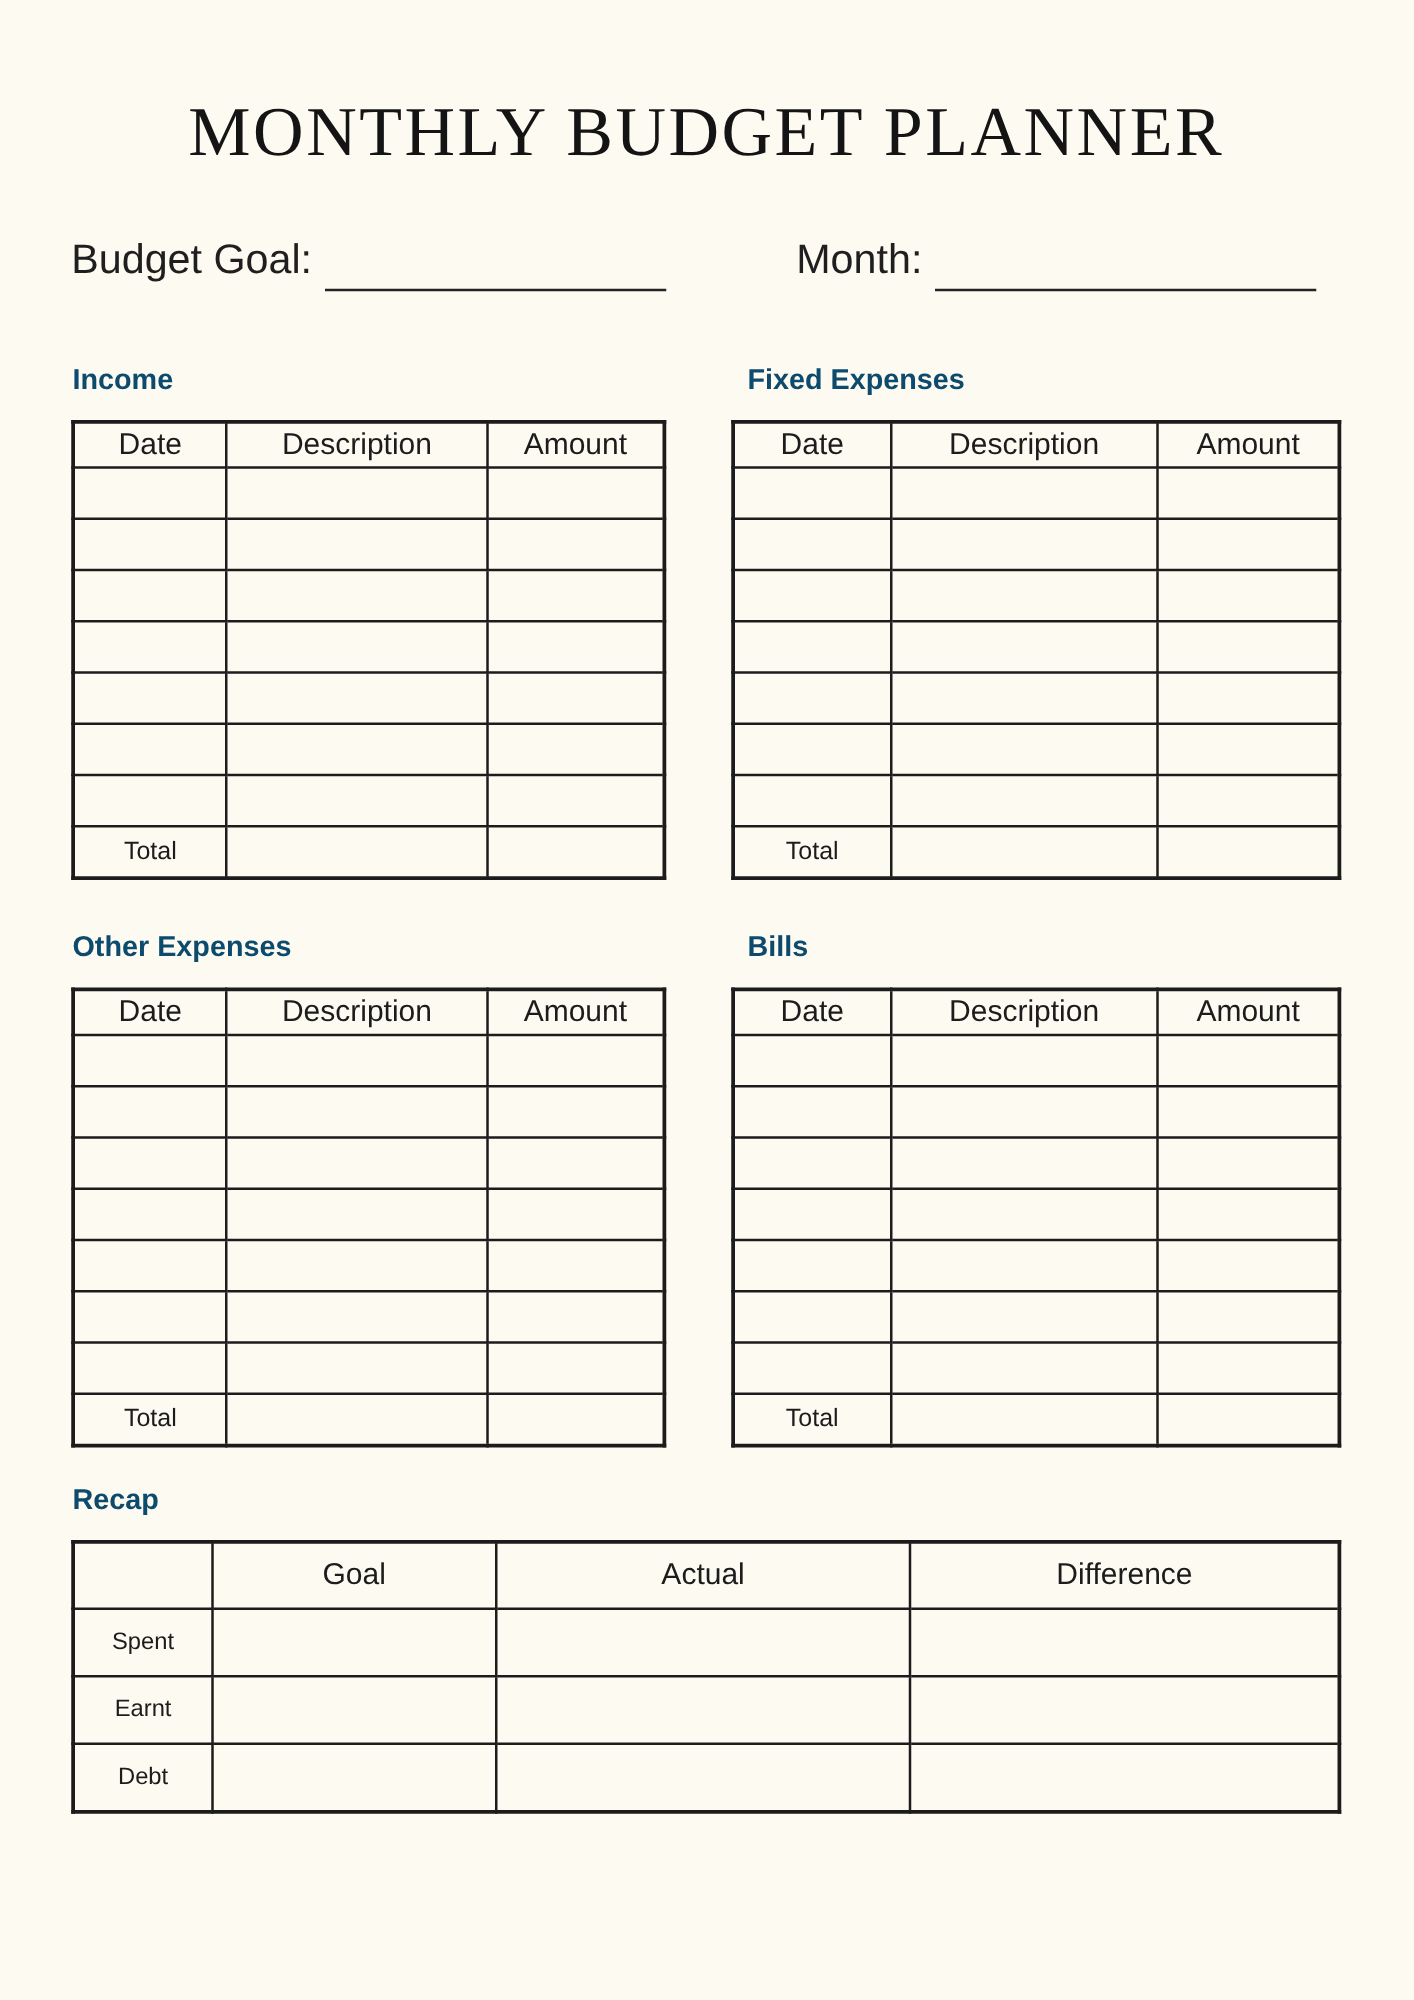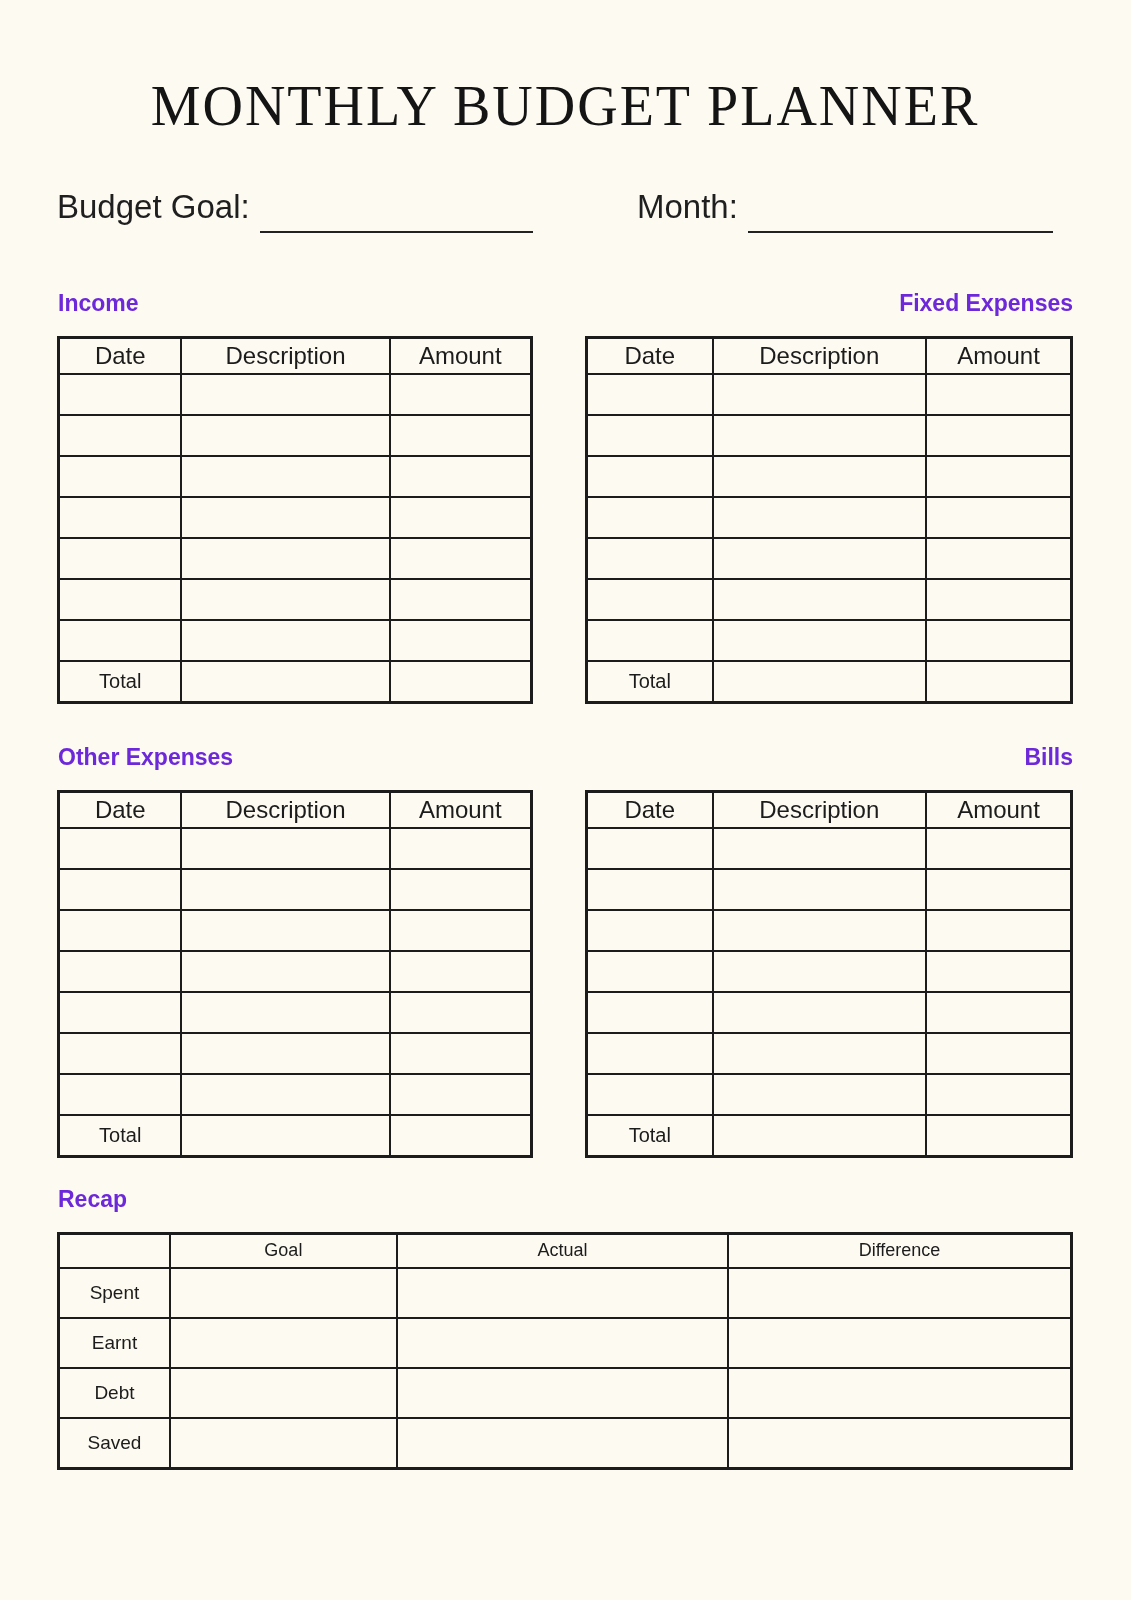--- a/index.html
+++ b/index.html
@@ -53,23 +53,23 @@
     display:grid;
     grid-template-columns:476px 488px;
     column-gap:52px;
     row-gap:40px;
     margin-top:64px;
   }
   .section-title{
     margin:0 0 19px 1px;
     font-size:23px;
     font-weight:700;
-    color:#6d28d9;
-  }
-  .section.right-col .section-title{margin-left:13px;text-align:right;}
+    color:#0c4a6e;
+  }
+  .section.right-col .section-title{margin-left:13px;}
   table{
     border-collapse:collapse;
     width:100%;
     table-layout:fixed;
   }
   .ledger-table,.recap-table{border:3px solid var(--ink);}
   .ledger-table th,.ledger-table td,
   .recap-table th,.recap-table td{
     border:2.5px solid var(--ink);
     padding:0;
@@ -78,21 +78,21 @@
     background:transparent;
   }
   .ledger-table th{height:37px;font-size:24px;}
   .ledger-table td{height:41px;font-size:20px;}
   .ledger-table .c0{width:26%;}
   .ledger-table .c1{width:44%;}
   .ledger-table .c2{width:30%;}
   .total-label{font-size:20px;margin-top:25px;}
   .recap-block{margin-top:28px;}
   .recap-table{margin-top:19px;}
-  .recap-table th{font-size:18px;height:35px;}
+  .recap-table th{font-size:24px;height:54px;}
   .recap-table td{height:50px;font-size:19px;}
   .recap-table .r0{width:11%;}
   .recap-table .r1{width:22.4%;}
   .recap-table .r2{width:32.7%;margin-left:24px;}
   .recap-table .r3{width:33.9%;}
   .recap-table tbody th{font-size:19px;}
 </style>
 </head>
 <body>
 
@@ -353,23 +353,17 @@
             <td class="r1"></td>
             <td class="r2"></td>
             <td class="r3"></td>
           </tr>
           <tr>
             <th class="r0">Debt</th>
             <td class="r1"></td>
             <td class="r2"></td>
             <td class="r3"></td>
           </tr>
-          <tr>
-            <th class="r0">Saved</th>
-            <td class="r1"></td>
-            <td class="r2"></td>
-            <td class="r3"></td>
-          </tr>
         </tbody>
       </table>
   </div>
 
 </div>
 
 </body></html>

